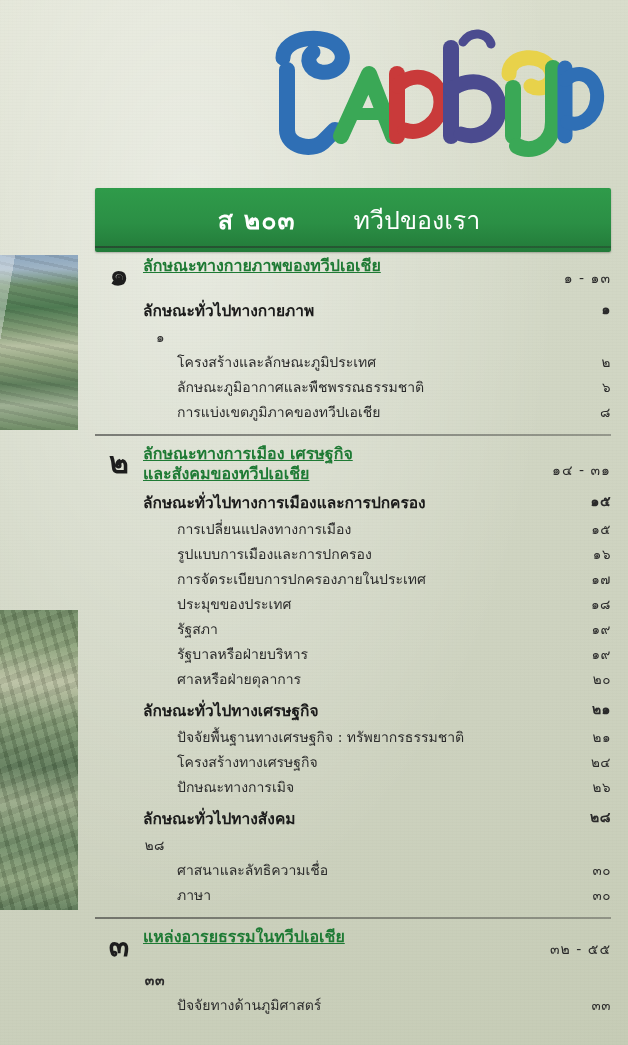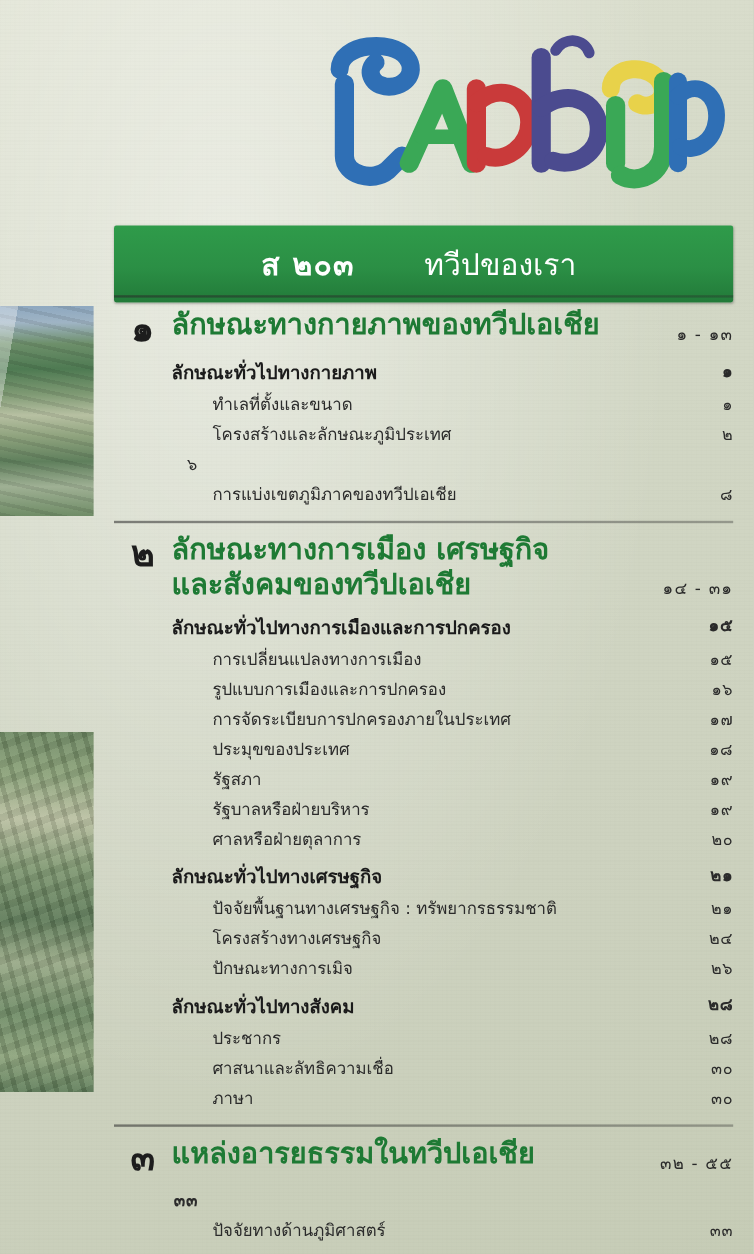--- a/index.html
+++ b/index.html
@@ -150,22 +150,23 @@
     font-size: 30px;
     font-weight: bold;
     color: #1d1d1d;
     line-height: 1.1;
     padding-top: 2px;
   }
   .chapter-titlewrap { flex: 1 1 auto; }
   .chapter-title {
     color: #1e7a34;
     font-weight: bold;
-    font-size: 24px;
+    font-size: 16px;
     line-height: 1.22;
+    text-decoration: underline;
   }
   .chapter-pages {
     flex: 0 0 86px;
     text-align: right;
     font-size: 14px;
     color: #2a2a2a;
     letter-spacing: 1px;
     align-self: flex-end;
     padding-bottom: 2px;
   }
@@ -252,28 +253,28 @@
             <div class="chapter-title">ลักษณะทางกายภาพของทวีปเอเชีย</div>
           </div>
           <div class="chapter-pages">๑ - ๑๓</div>
         </div>
         <div class="gap-sm"></div>
         <div class="section">
           <div class="section-label">ลักษณะทั่วไปทางกายภาพ</div>
           <div class="pageno bold">๑</div>
         </div>
         <div class="item">
-          <div class="item-label">ทำเลที่ตั้งและขนาด</div>
           <div class="pageno">๑</div>
         </div>
         <div class="item">
           <div class="item-label">โครงสร้างและลักษณะภูมิประเทศ</div>
           <div class="pageno">๒</div>
         </div>
         <div class="item">
+          <div class="item-label">ลักษณะภูมิอากาศและพืชพรรณธรรมชาติ</div>
           <div class="pageno">๖</div>
         </div>
         <div class="item">
           <div class="item-label">การแบ่งเขตภูมิภาคของทวีปเอเชีย</div>
           <div class="pageno">๘</div>
         </div>
         <div class="gap-md"></div>
       </div>
       <div class="chapter">
         <div class="rule"></div>
@@ -334,21 +335,20 @@
         <div class="item">
           <div class="item-label">ปักษณะทางการเมิจ</div>
           <div class="pageno">๒๖</div>
         </div>
         <div class="gap-sm"></div>
         <div class="section">
           <div class="section-label">ลักษณะทั่วไปทางสังคม</div>
           <div class="pageno bold">๒๘</div>
         </div>
         <div class="item">
-          <div class="item-label">ประชากร</div>
           <div class="pageno">๒๘</div>
         </div>
         <div class="item">
           <div class="item-label">ศาสนาและลัทธิความเชื่อ</div>
           <div class="pageno">๓๐</div>
         </div>
         <div class="item">
           <div class="item-label">ภาษา</div>
           <div class="pageno">๓๐</div>
         </div>

